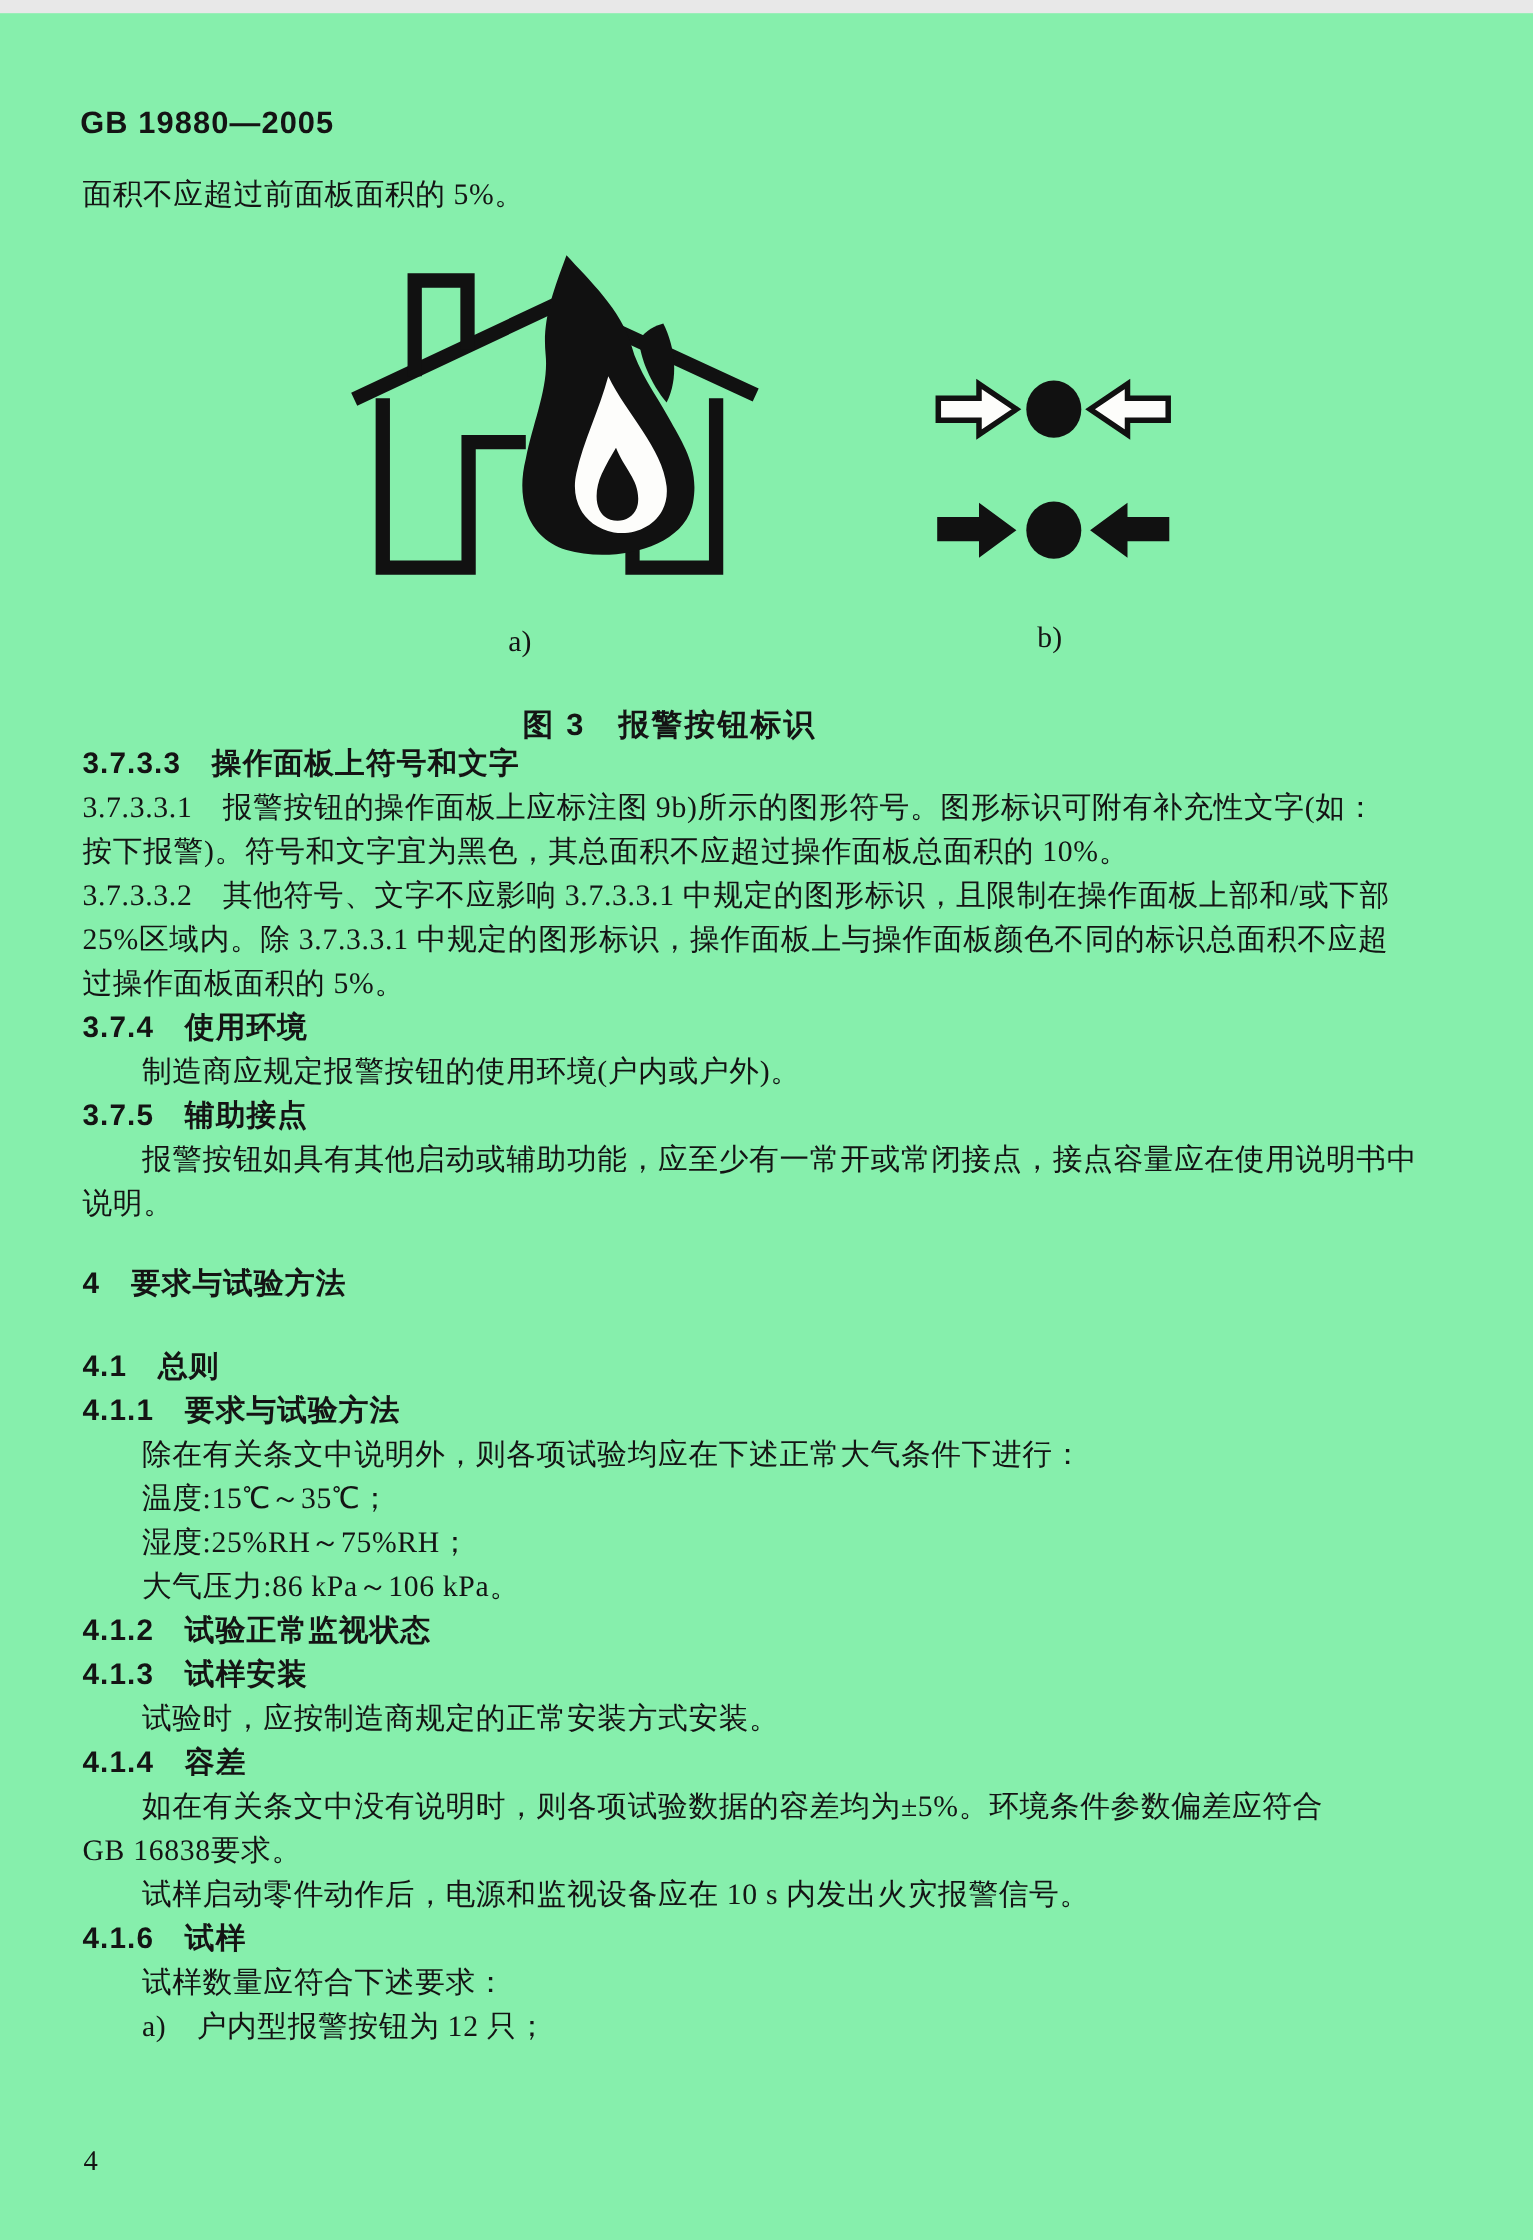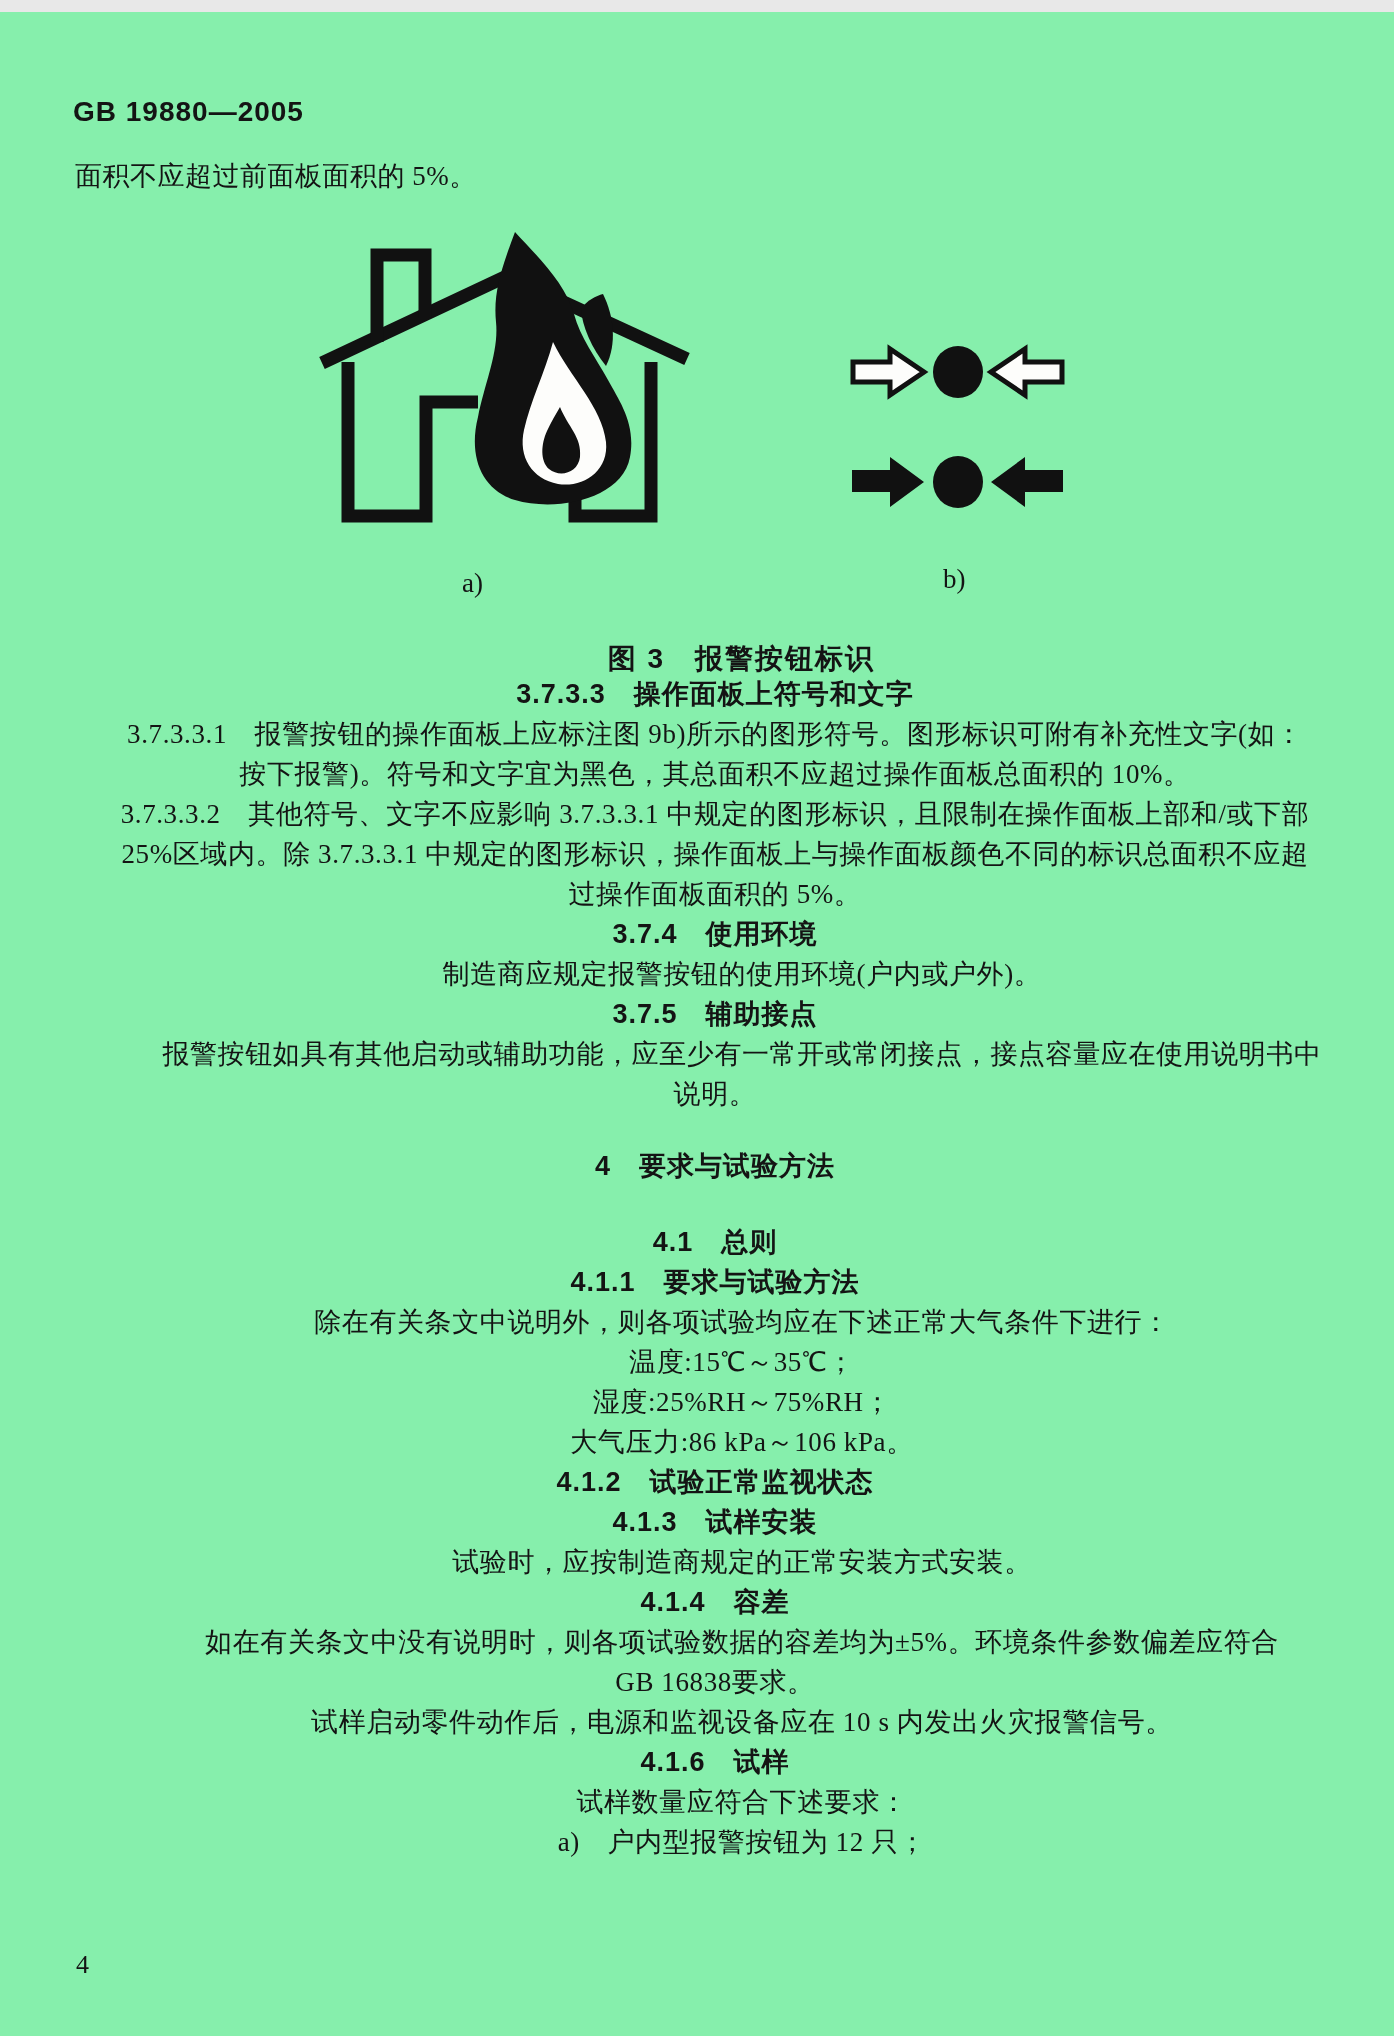--- a/index.html
+++ b/index.html
@@ -27,30 +27,30 @@
   .symbol-a{position:absolute;left:310px;top:30px;width:390px;height:310px;}
   .symbol-b{position:absolute;left:850px;top:152px;width:215px;height:168px;}
   .fig-label{
     position:absolute;
     font-size:27px;font-family:"Liberation Serif", serif;
   }
   .fig-label-a{left:462px;top:376px;}
   .fig-label-b{left:943px;top:372px;}
   .fig-caption{
     position:absolute;left:475px;top:448px;width:400px;
-    text-align:right;
+    text-align:left;
     font-family:"Liberation Sans", sans-serif;
     font-weight:700;font-size:28px;letter-spacing:2px;
     white-space:nowrap;
   }
   .textblock{
     position:absolute;left:75px;top:662px;width:1280px;
     font-size:27px;letter-spacing:0.6px;
   }
-  .ln{height:40px;line-height:40px;white-space:nowrap;text-align:center;}
+  .ln{height:40px;line-height:40px;white-space:nowrap;}
   .h{font-family:"Liberation Sans", sans-serif;font-weight:700;letter-spacing:1px;}
   .hs{margin-top:32px;margin-bottom:36px;}
   .bi{text-indent:54px;}
   .page-number{
     left:76px;top:1938px;
     font-size:26px;
   }
 </style>
 </head>
 <body>

